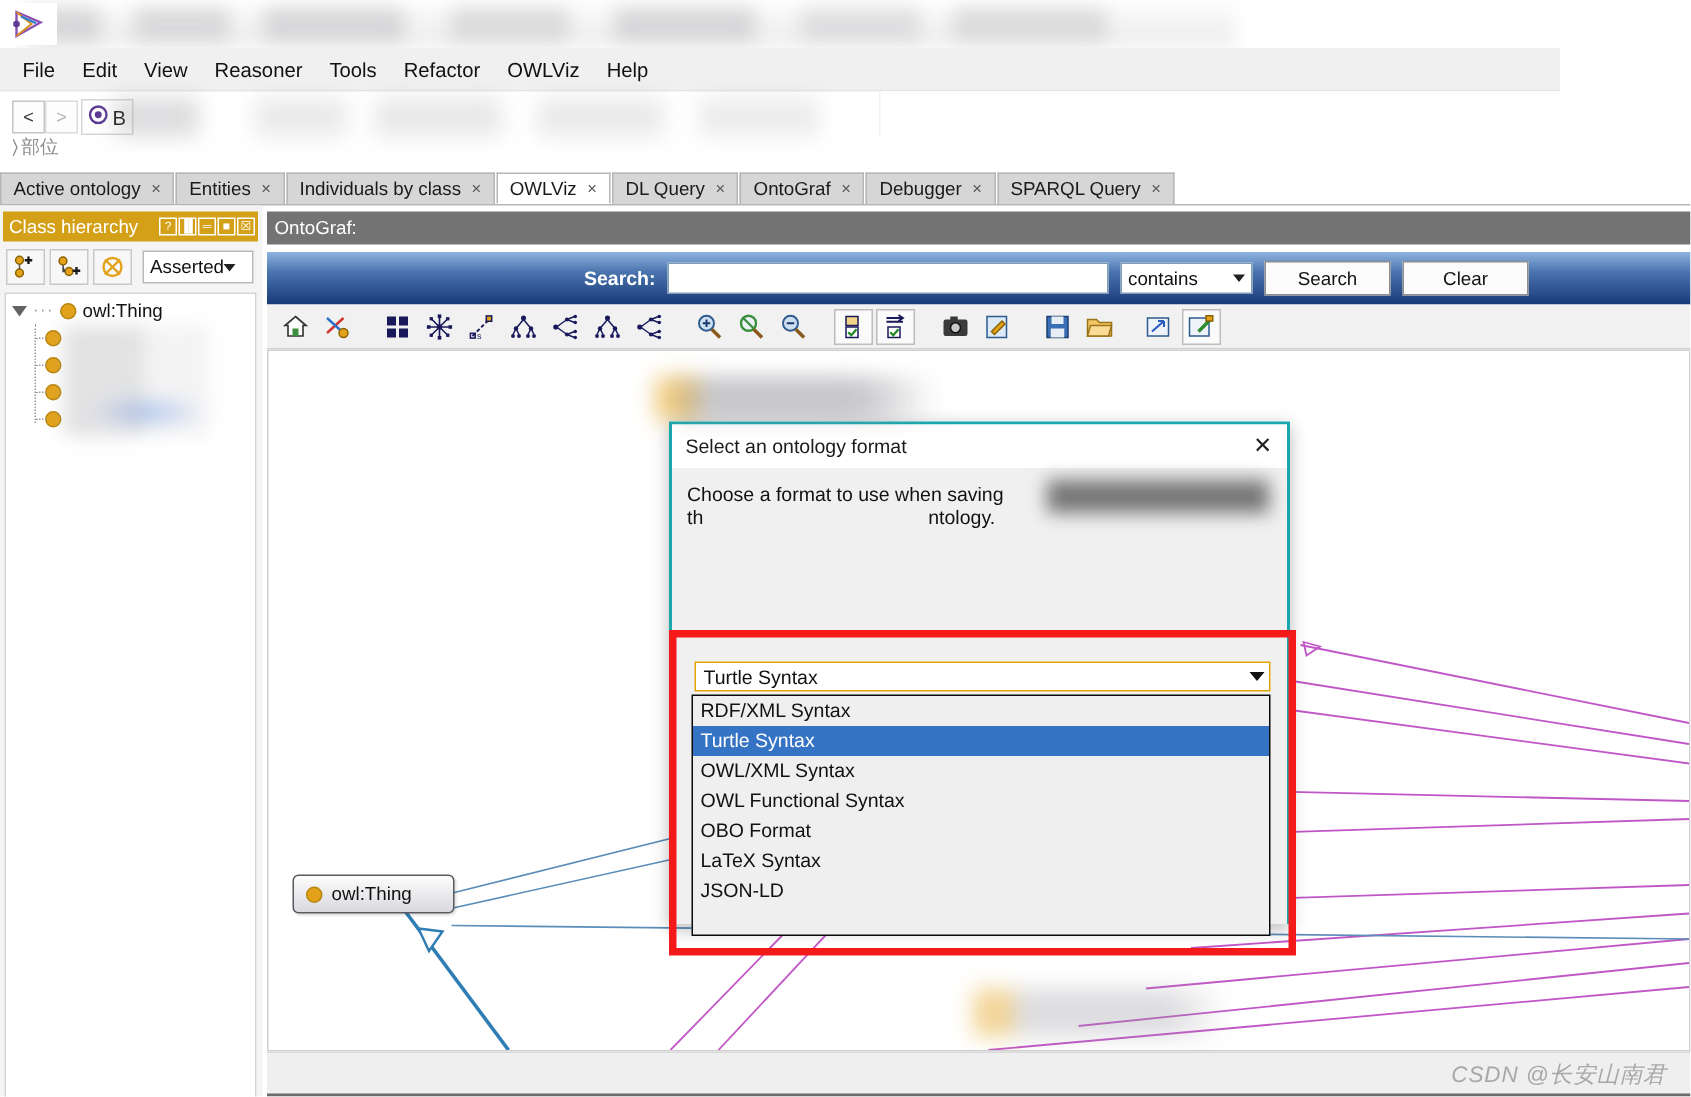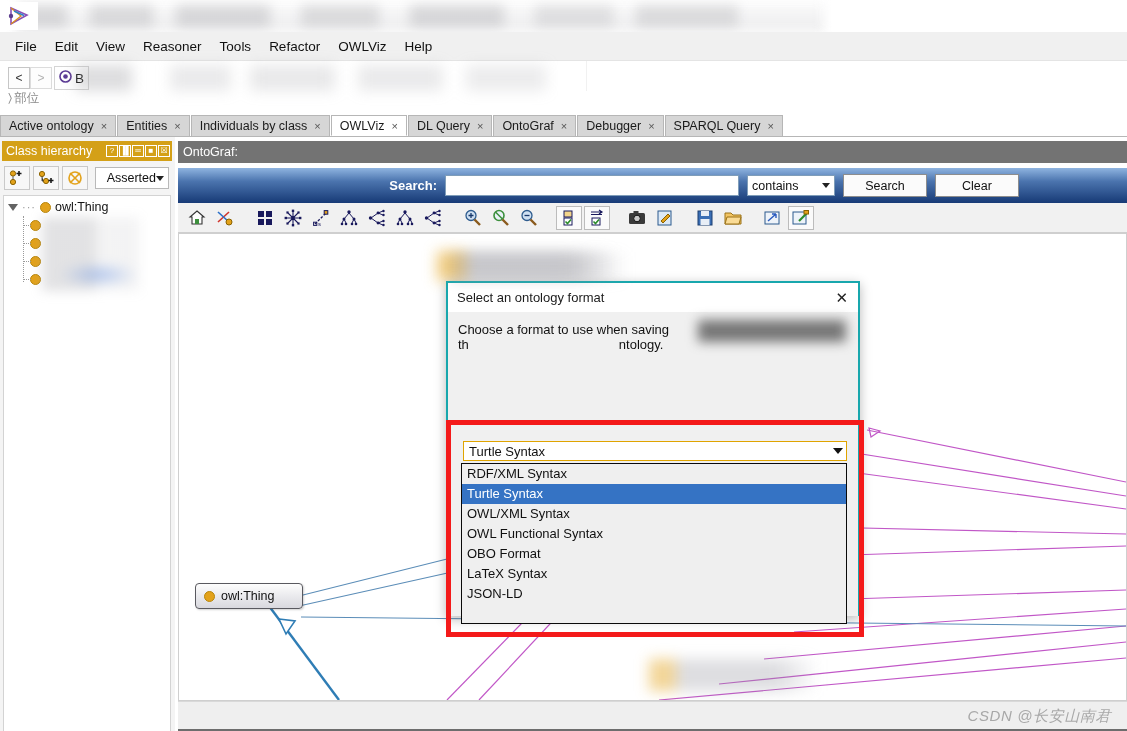--- a/index.html
+++ b/index.html
@@ -34,21 +34,21 @@
         rgba(150,150,155,.26) 79% 92%, transparent 92% 100%);
     filter: blur(6px);
   }
   .app-logo {
     position: absolute; left: 2px; top: 2px; width: 36px; height: 28px;
     background: #fff; display: flex; align-items: center; justify-content: center;
   }
 
   
   .menubar {
-    position: absolute; left: 0; top: 32px; width: 1127px; height: 29px;
+    position: absolute; left: 0; top: 32px; width: 1040px; height: 29px;
     background: #f0f0f0; border-bottom: 1px solid #e4e4e4;
     display: flex; align-items: center; padding-left: 6px;
   }
   .menubar .mi {
     font-size: 13.5px; color: #111; padding: 3px 9px; cursor: default;
     white-space: nowrap;
   }
 
   
   .crumbstrip {
@@ -120,21 +120,21 @@
   .hier-toolbar {
     position: absolute; left: 4px; top: 28px; width: 168px; height: 26px;
     display: flex; align-items: center; gap: 3px;
   }
   .tbtn {
     width: 26px; height: 24px; border: 1px solid #c9c9c9; background: #f7f7f7;
     display: flex; align-items: center; justify-content: center;
   }
   .asserted-combo {
     width: 74px; height: 22px; border: 1px solid #b9b9b9; background: #fff;
-    display: flex; align-items: center; justify-content: flex-end;
+    display: flex; align-items: center; justify-content: flex-start;
     padding: 10px 4px; font-size: 12.5px; color: #111; margin-left: 4px;
   }
   .tree {
     position: absolute; left: 3px; top: 58px; width: 168px; height: 607px;
     background: #ffffff; border: 1px solid #d3d3d3; overflow: hidden;
   }
   .tree-root {
     display: flex; align-items: center; gap: 4px; padding: 4px 0 2px 4px;
     font-size: 12.5px; color: #111;
   }

